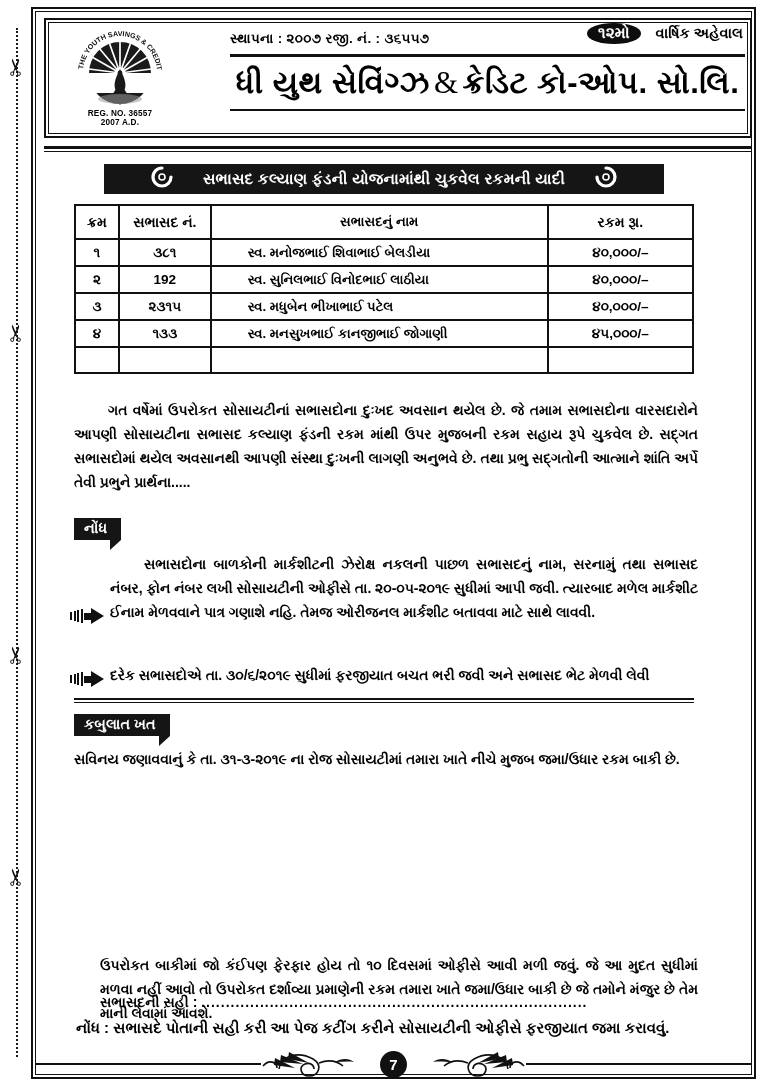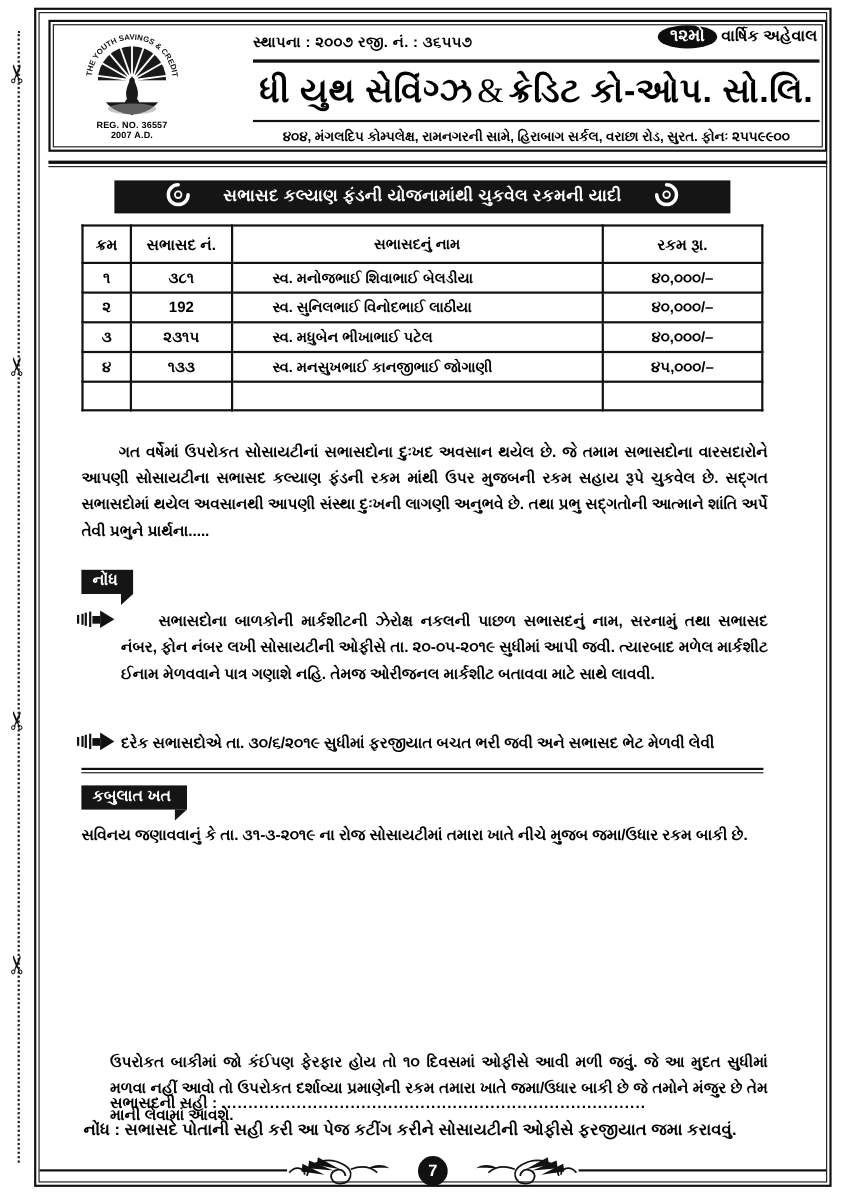--- a/index.html
+++ b/index.html
@@ -104,21 +104,21 @@
     position: relative;
     height: 30px;
     display: flex; align-items: center;
   }
   .estd {
     font-size: 13.5px; font-weight: bold; letter-spacing: .3px;
     white-space: nowrap;
   }
   .annual-wrap {
     position: absolute; right: 2px; top: -1px;
-    display: flex; align-items: center; gap: 4px;
+    display: flex; align-items: center; gap: 15px;
   }
   .badge-12 {
     display: inline-block;
     background: #0d0d0d;
     color: #fff;
     border-radius: 50%/50%;
     padding: 2px 11px 3px 11px;
     font-size: 15.5px;
     font-weight: bold;
     line-height: 1;
@@ -232,21 +232,21 @@
     border-left: 11px solid #151515;
     border-bottom: 10px solid transparent;
   }
   #tag-note { left: 74px; top: 518px; }
   #tag-kabulat { left: 74px; top: 714px; }
 
   
   .bullet-row {
     position: absolute;
     display: flex;
-    align-items: flex-start;
+    align-items: flex-end;
   }
   .arrow-glyph {
     flex: 0 0 auto;
     width: 40px;
     margin-top: 3px;
     display: flex; align-items: center;
   }
   .arrow-bars { display: flex; align-items: center; gap: 1.5px; margin-right: 1px; }
   .arrow-bars i { display: block; width: 2px; background: #111; }
   .arrow-bars i:nth-child(1){ height: 8px; }
@@ -391,21 +391,20 @@
           <span class="annual-txt">વાર્ષિક અહેવાલ</span>
         </div>
       </div>
       <div class="rule-thick"></div>
       <div class="org-name">
         <span>ધી યુથ સેવિંગ્ઝ</span>
         <span class="amp">&amp;</span>
         <span>ક્રેડિટ કો-ઓપ. સો.લિ.</span>
       </div>
       <div class="rule-thin"></div>
-      <div class="addr">૪૦૪, મંગલદિપ કોમ્પલેક્ષ, રામનગરની સામે, હિરાબાગ સર્કલ, વરાછા રોડ, સુરત. ફોનઃ ૨૫૫૯૯૦૦</div>
     </div>
   </div>
 
   <div class="dbl-rule" style="top:146px">
     <span class="a"></span>
       <span class="b"></span>
   </div>
 
   <div id="banner">
     <span class="swirl">

